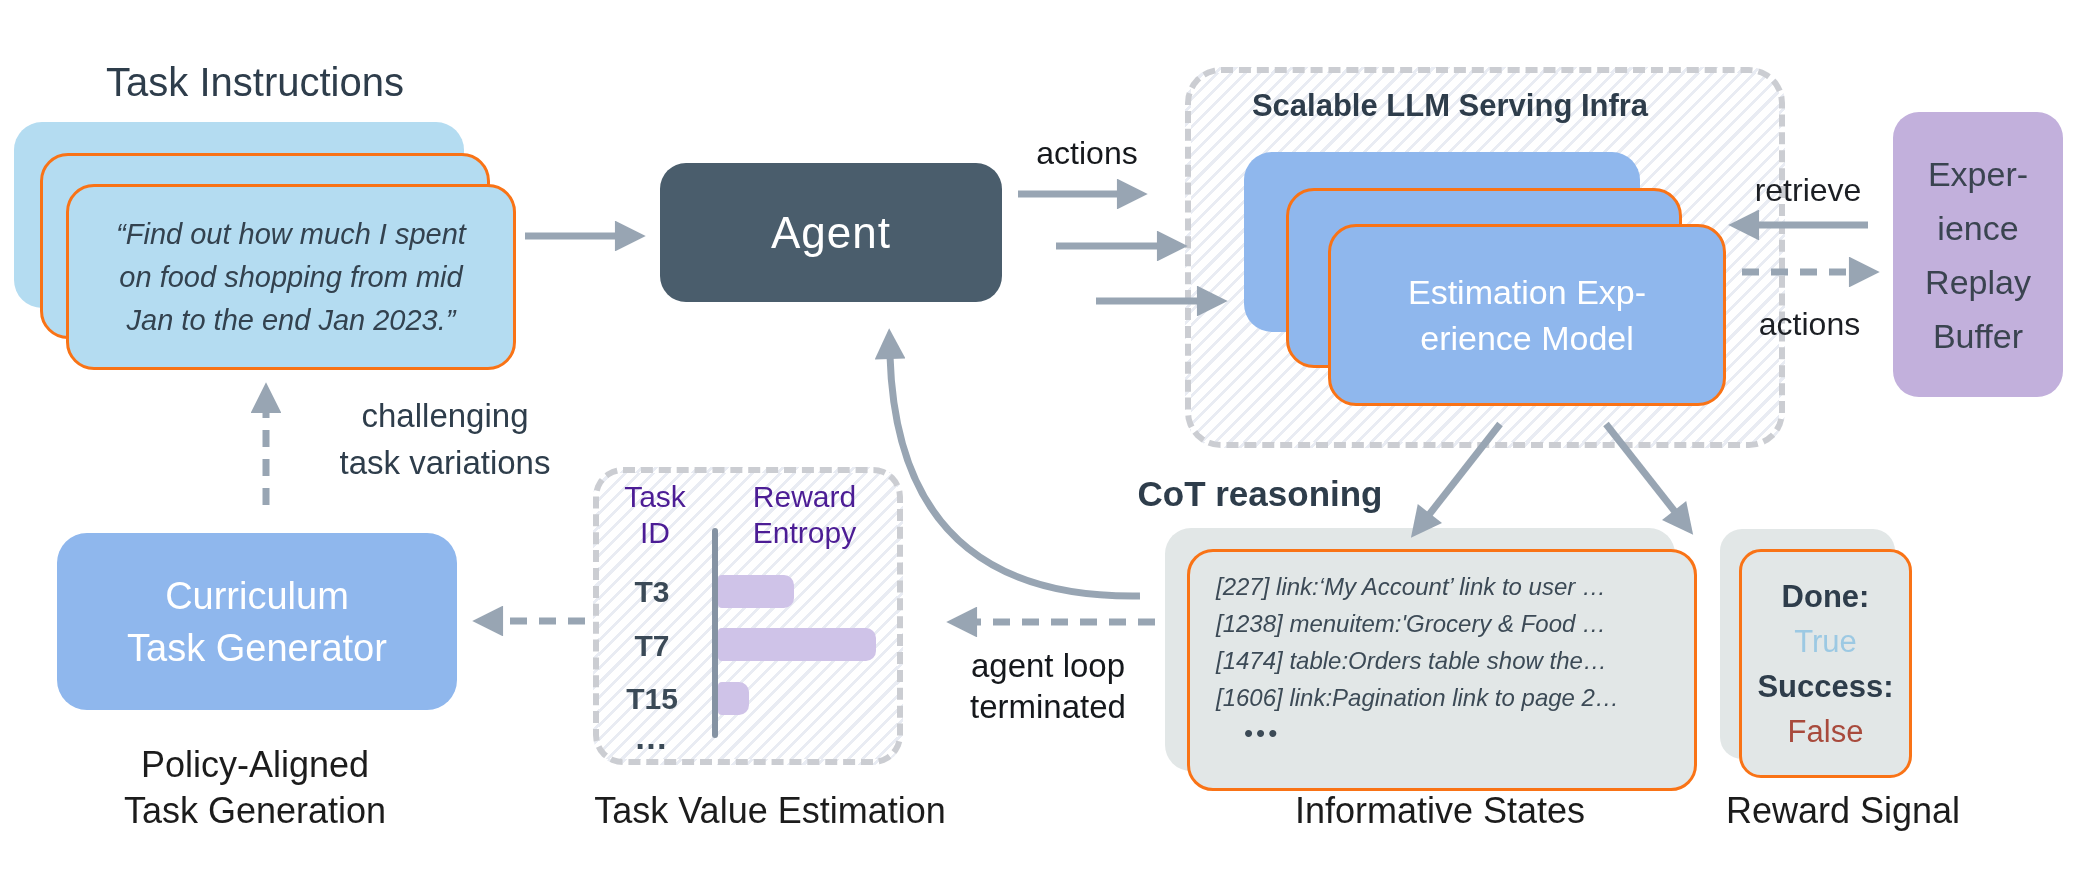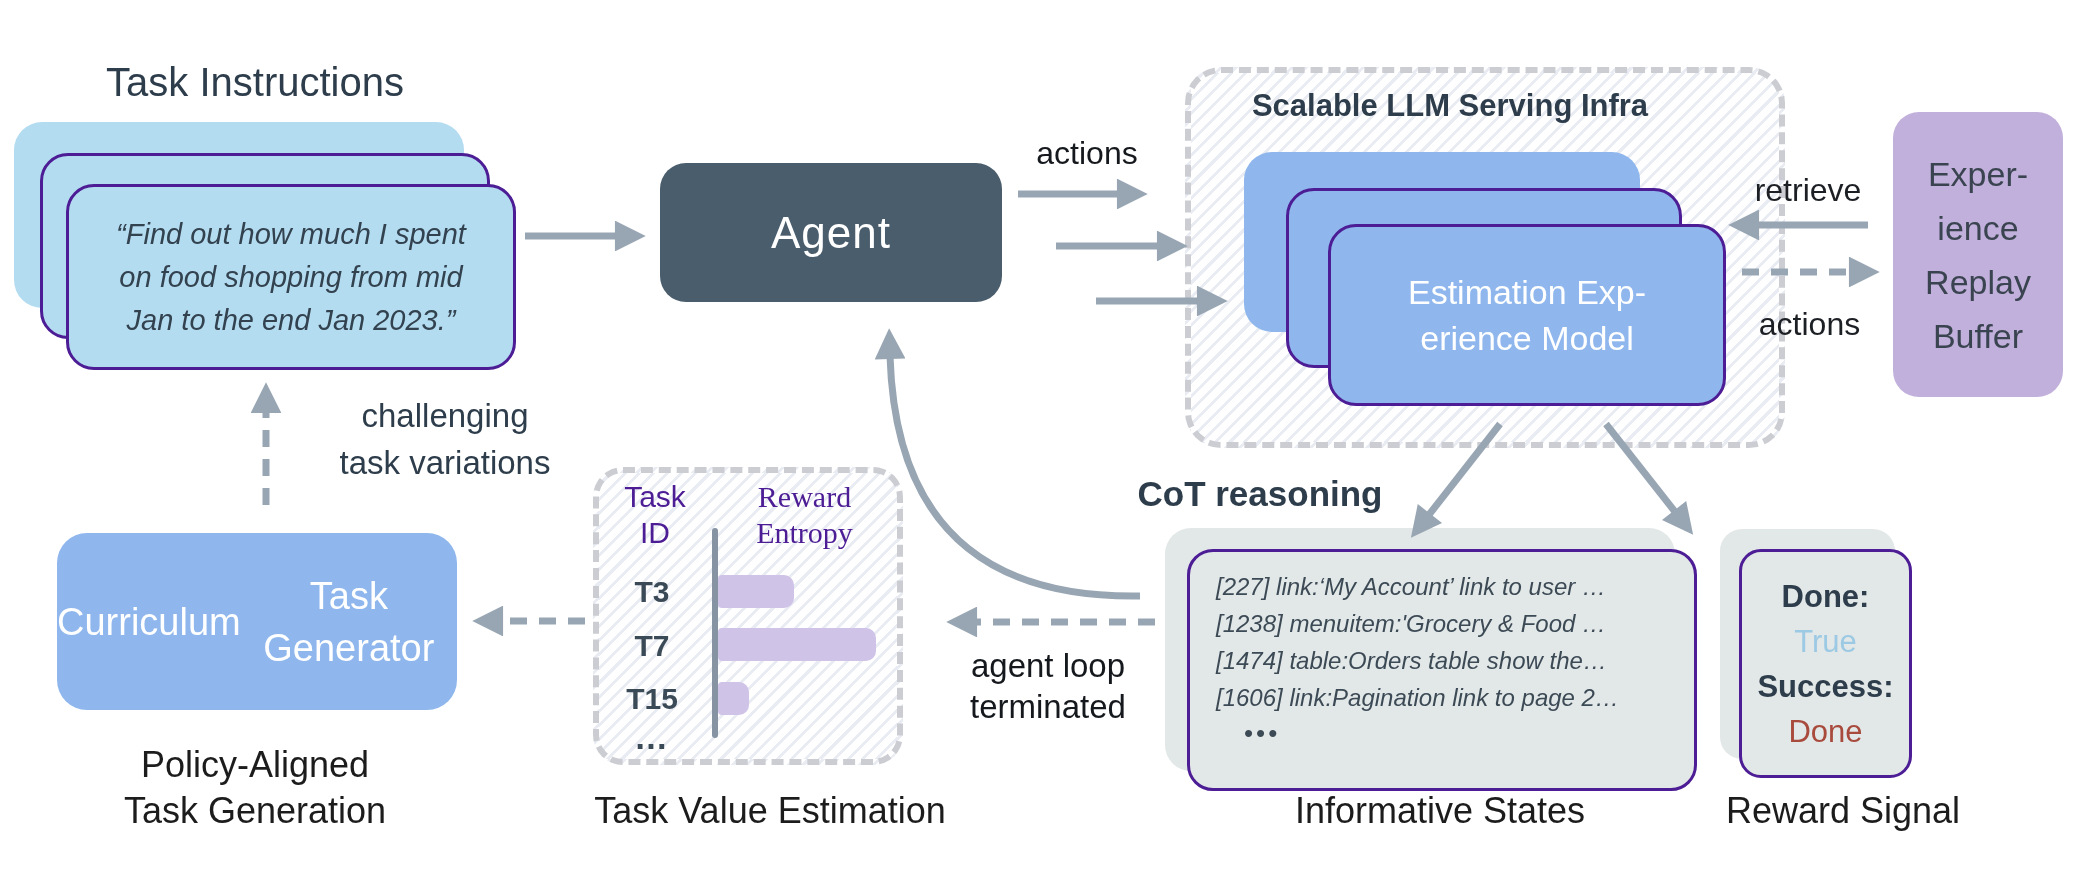--- a/index.html
+++ b/index.html
@@ -17,21 +17,21 @@
     background:repeating-linear-gradient(135deg,#ffffff 0px,#ffffff 7px,#e9ecf3 7px,#e9ecf3 10px);
   }
   .infra-box { left:1185px; top:67px; width:600px; height:381px; border-radius:36px; }
   .tve-box   { left:593px; top:467px; width:310px; height:298px; border-radius:30px; }
 
   
   .card { position:absolute; border-radius:28px; }
   .blue-lt  { background:#b4dcf1; }
   .blue-md  { background:#8fb7ed; }
   .gray-card{ background:#e2e7e7; }
-  .white-sep{ border:3px solid #4c1d95; }
+  .white-sep{ border:3px solid #f97316; }
 
   
   .task-back { left:14px;  top:122px; width:450px; height:186px; }
   .task-mid  { left:40px;  top:153px; width:450px; height:186px; }
   .task-front{ left:66px;  top:184px; width:450px; height:186px;
                display:flex; flex-direction:column; justify-content:center; align-items:center; }
   .task-front .qline { display:block; font-style:italic; font-size:29px; line-height:43px;
                color:#33424f; text-align:center; }
 
   
@@ -41,21 +41,21 @@
                display:flex; flex-direction:column; justify-content:center; align-items:center; }
   .model-front .mline { display:block; color:#ffffff; font-size:34px; line-height:46px; text-align:center; }
 
   
   .agent-box { left:660px; top:163px; width:342px; height:139px; border-radius:26px; background:#4a5d6c;
                display:flex; align-items:center; justify-content:center; }
   .agent-box span { color:#ffffff; font-size:44px; letter-spacing:1px; }
 
   
   .curr-box { left:57px; top:533px; width:400px; height:177px; border-radius:30px;
-              display:flex; flex-direction:row; justify-content:center; align-items:center; }
+              display:flex; flex-direction:column; justify-content:center; align-items:center; }
   .curr-box .cline { display:block; color:#ffffff; font-size:38px; line-height:52px; text-align:center; }
 
   
   .buffer-box { left:1893px; top:112px; width:170px; height:285px; border-radius:26px; background:#c2b0dc;
                 display:flex; flex-direction:column; justify-content:center; align-items:center; }
   .buffer-box .bline { display:block; color:#3a4450; font-size:34px; line-height:54px; text-align:center; }
 
   
   .info-back { left:1165px; top:528px; width:510px; height:243px; border-radius:26px; }
   .info-front{ left:1187px; top:549px; width:510px; height:242px; border-radius:26px;
@@ -85,21 +85,21 @@
   .lbl-actions   { left:1012px; top:135px; width:150px; font-size:32px; color:#15181c; }
   .lbl-retrieve  { left:1733px; top:172px; width:150px; font-size:32px; color:#1c1f24; }
   .lbl-update    { left:1737px; top:306px; width:145px; font-size:32px; color:#1c1f24; }
   .lbl-challenge { left:300px;  top:392px; width:290px; font-size:33px; line-height:47px; }
   .lbl-cot       { left:1110px; top:474px; width:300px; font-size:35px; font-weight:bold; }
   .lbl-agentloop { left:918px;  top:645px; width:260px; font-size:33px; line-height:41px; color:#15181c; }
 
   
   .tve-hdr { position:absolute; font-size:30px; line-height:36px; color:#4c1d95; text-align:center; }
   .tve-hdr1 { left:600px; top:479px; width:110px; }
-  .tve-hdr2 { left:722px; top:479px; width:165px;font-family:Liberation Serif, serif; }
+  .tve-hdr2 { left:722px; top:479px; width:165px; }
   .tve-axis { position:absolute; left:712px; top:528px; width:6px; height:210px; background:#8593a3; border-radius:3px; }
   .tve-row  { position:absolute; left:602px; width:100px; font-size:30px; font-weight:bold; color:#3b4a57; text-align:center; }
   .tve-bar  { position:absolute; left:718px; height:33px; background:#cfc3e8; border-radius:4px 10px 10px 4px; }
   .tve-dots { position:absolute; left:602px; top:718px; width:100px; font-size:34px; font-weight:bold; color:#3b4a57; text-align:center; letter-spacing:2px; }
 
   svg.arrows { position:absolute; left:0; top:0; pointer-events:none; }
 </style>
 </head>
 <body>
 
@@ -165,21 +165,21 @@
     <span class="iline">[1474] table:Orders table show the…</span>
     <span class="iline">[1606] link:Pagination link to page 2…</span>
     <span class="iline idots">•••</span>
   </div>
 
   <div class="card gray-card rs-back"></div>
   <div class="card gray-card white-sep rs-front">
     <span class="rs-label">Done:</span>
     <span class="rs-true">True</span>
     <span class="rs-label">Success:</span>
-    <span class="rs-false">Done</span>
+    <span class="rs-false">False</span>
   </div>
 
   <div class="lbl center lbl-actions">actions</div>
   <div class="lbl center lbl-retrieve">retrieve</div>
   <div class="lbl center lbl-update">actions</div>
   <div class="lbl center lbl-challenge">
     <span>challenging</span><br>
     <span>task variations</span>
   </div>
   <div class="lbl center lbl-cot">CoT reasoning</div>

